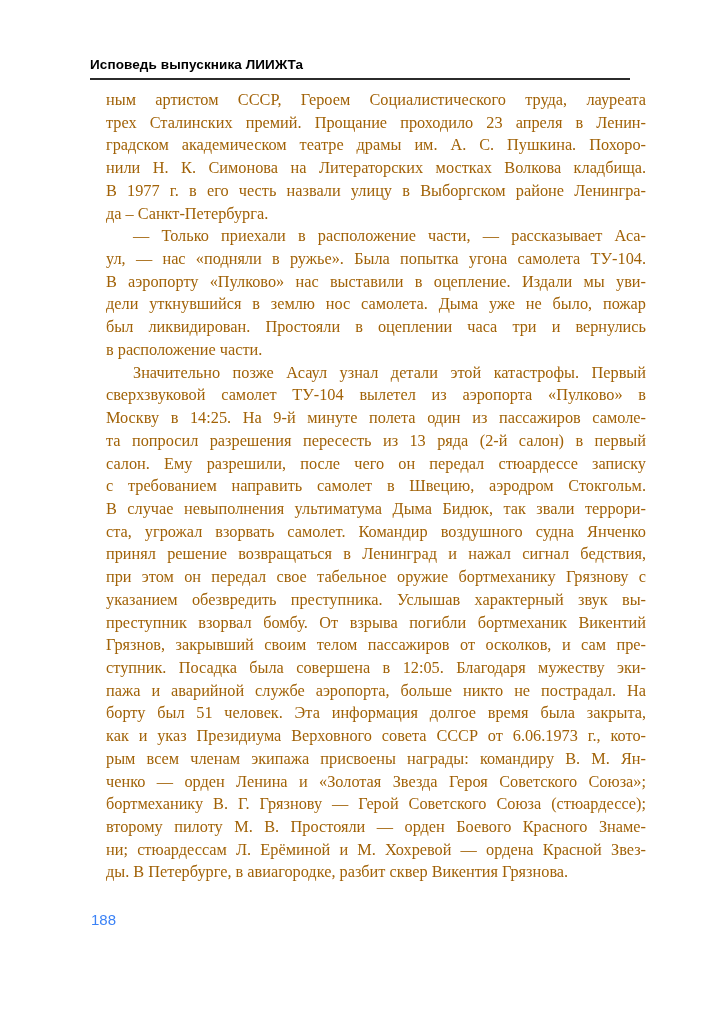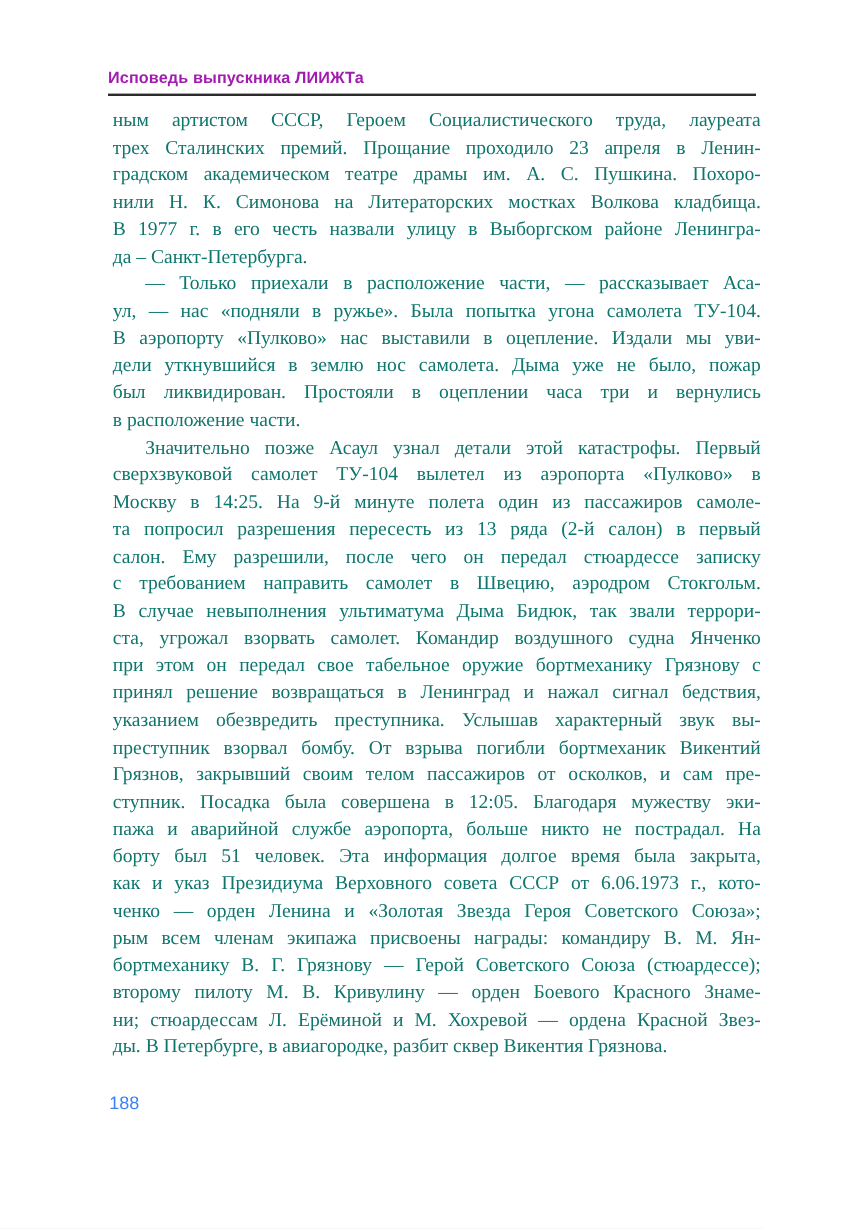--- a/index.html
+++ b/index.html
@@ -17,35 +17,35 @@
     position: absolute;
     left: 90px;
     right: 86px;
     top: 57px;
   }
   .running-title {
     font-family: "Liberation Sans", sans-serif;
     font-weight: bold;
     font-size: 13.5px;
     line-height: 16px;
-    color: #a21caf;
+    color: #000000;
     letter-spacing: 0.1px;
     padding-bottom: 5px;
   }
   .header-rule {
     border-top: 2px solid #2b2b2b;
     height: 0;
   }
   .body-text {
     position: absolute;
-    left: 94px;
+    left: 106px;
     width: 540px;
     top: 89px;
     font-size: 16.3px;
-    color: #0f766e;
+    color: #a16207;
   }
   .line {
     height: 22.72px;
     line-height: 22.72px;
     text-align: justify;
     text-align-last: justify;
     white-space: normal;
   }
   .line.last {
     text-align: center;
@@ -93,32 +93,32 @@
       </div>
       <div class="paragraph">
         <div class="line indent">Значительно позже Асаул узнал детали этой катастрофы. Первый</div>
         <div class="line">сверхзвуковой самолет ТУ-104 вылетел из аэропорта «Пулково» в</div>
         <div class="line">Москву в 14:25. На 9-й минуте полета один из пассажиров самоле-</div>
         <div class="line">та попросил разрешения пересесть из 13 ряда (2-й салон) в первый</div>
         <div class="line">салон. Ему разрешили, после чего он передал стюардессе записку</div>
         <div class="line">с требованием направить самолет в Швецию, аэродром Стокгольм.</div>
         <div class="line">В случае невыполнения ультиматума Дыма Бидюк, так звали террори-</div>
         <div class="line">ста, угрожал взорвать самолет. Командир воздушного судна Янченко</div>
+        <div class="line">принял решение возвращаться в Ленинград и нажал сигнал бедствия,</div>
         <div class="line">при этом он передал свое табельное оружие бортмеханику Грязнову с</div>
-        <div class="line">принял решение возвращаться в Ленинград и нажал сигнал бедствия,</div>
         <div class="line">указанием обезвредить преступника. Услышав характерный звук вы-</div>
         <div class="line">преступник взорвал бомбу. От взрыва погибли бортмеханик Викентий</div>
         <div class="line">Грязнов, закрывший своим телом пассажиров от осколков, и сам пре-</div>
         <div class="line">ступник. Посадка была совершена в 12:05. Благодаря мужеству эки-</div>
         <div class="line">пажа и аварийной службе аэропорта, больше никто не пострадал. На</div>
         <div class="line">борту был 51 человек. Эта информация долгое время была закрыта,</div>
         <div class="line">как и указ Президиума Верховного совета СССР от 6.06.1973 г., кото-</div>
+        <div class="line">рым всем членам экипажа присвоены награды: командиру В. М. Ян-</div>
         <div class="line">ченко — орден Ленина и «Золотая Звезда Героя Советского Союза»;</div>
-        <div class="line">рым всем членам экипажа присвоены награды: командиру В. М. Ян-</div>
         <div class="line">бортмеханику В. Г. Грязнову — Герой Советского Союза (стюардессе);</div>
-        <div class="line">второму пилоту М. В. Кривулину — орден Боевого Красного Знаме-</div>
+        <div class="line">второму пилоту М. В. Простояли — орден Боевого Красного Знаме-</div>
         <div class="line">ни; стюардессам Л. Ерёминой и М. Хохревой — ордена Красной Звез-</div>
         <div class="line last">ды. В Петербурге, в авиагородке, разбит сквер Викентия Грязнова.</div>
       </div>
     </main>
 
   <div class="page-number">188</div>
 </div>
 
 </body></html>

